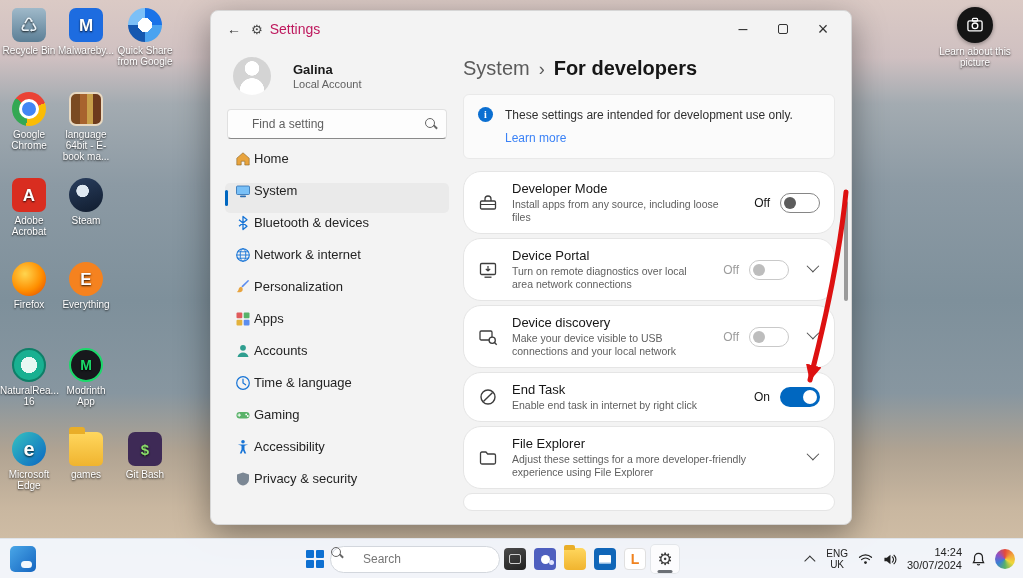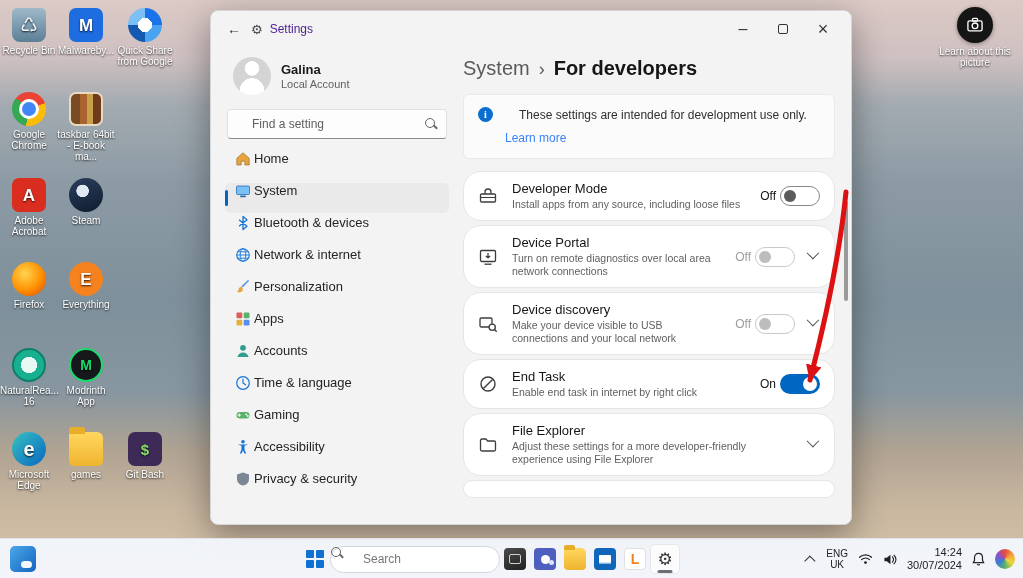--- a/index.html
+++ b/index.html
@@ -39,30 +39,30 @@
     display:flex; align-items:center; justify-content:center; box-shadow:0 1px 4px rgba(0,0,0,.4); }
 
   
   .settings-window { position:absolute; left:210px; top:10px; width:642px; height:515px; background:#f3f3f3;
     border-radius:8px; box-shadow:0 10px 34px rgba(0,0,0,.38); overflow:hidden; border:1px solid #d6d6d6; }
   .titlebar { height:36px; display:flex; align-items:center; padding:0 8px 0 16px; }
   .back-arrow { font-size:14px; color:#333; width:24px; cursor:pointer; }
   .back-arrow::after { content:"←"; }
   .gear-glyph { font-size:13px; color:#444; margin-right:7px; }
   .gear-glyph::after { content:"⚙"; }
-  .win-title { font-size:12px; color:#4c1d95; }
+  .win-title { font-size:14px; color:#be185d; }
   .win-controls { margin-left:auto; display:flex; }
   .win-btn { width:40px; height:30px; display:flex; align-items:center; justify-content:center; color:#333; font-size:14px; cursor:pointer; }
   .min-btn::after { content:"–"; font-size:16px; }
   .max-btn span { width:10px; height:10px; border:1px solid #333; border-radius:2px; display:block; }
   .close-btn::after { content:"×"; font-size:18px; }
 
   
   .sidebar { position:absolute; left:0; top:36px; bottom:0; width:252px; padding:4px 14px 0 14px; }
-  .profile { display:flex; align-items:center; gap:10px; padding:6px 8px 14px 8px; }
+  .profile { display:flex; align-items:center; gap:22px; padding:6px 8px 14px 8px; }
   .avatar { width:38px; height:38px; border-radius:50%; overflow:hidden; flex:0 0 auto;
     background:radial-gradient(circle at 50% 30%, #ffffff 0 7px, transparent 7.5px),
                radial-gradient(circle at 50% 88%, #ffffff 0 12px, transparent 12.5px), #d4d4d4; }
   .profile-name { font-size:13px; font-weight:bold; color:#1a1a1a; }
   .profile-sub { font-size:11px; color:#616161; margin-top:1px; }
   .find-box { position:relative; margin:0 2px 12px 2px; }
   .find-input { width:100%; height:30px; border:1px solid #e0e0e0; border-bottom:1px solid #8a8a8a; border-radius:4px;
     background:#fdfdfd; font-size:12px; padding:0 28px 0 24px; color:#333; font-family:inherit; }
   .find-input::placeholder { color:#616161; }
   .magnifier { position:absolute; right:10px; top:9px; width:12px; height:12px; }
@@ -79,29 +79,29 @@
   .content { position:absolute; left:252px; right:16px; top:36px; bottom:0; overflow:hidden; padding-top:10px; }
   .breadcrumb { display:flex; align-items:baseline; gap:9px; margin-bottom:14px; }
   .bc-root { font-size:20px; color:#5a5a5a; cursor:pointer; }
   .bc-sep { font-size:18px; color:#5a5a5a; }
   .bc-current { font-size:20px; font-weight:600; color:#161616; }
   .banner { background:#fbfbfb; border:1px solid #e9e9e9; border-radius:6px; padding:12px 14px; margin-bottom:12px; }
   .banner-row { display:flex; align-items:center; gap:12px; }
   .info-icon { width:15px; height:15px; border-radius:50%; background:#0b6fd1; color:#fff; font-size:10px; font-weight:bold;
     display:flex; align-items:center; justify-content:center; flex:0 0 auto; }
   .info-icon::after { content:"i"; font-family:"Liberation Serif",serif; }
-  .banner-text { font-size:12px; color:#2f2f2f;margin-left:14px; }
+  .banner-text { font-size:12px; color:#2f2f2f; }
   .banner-link { font-size:12px; color:#3b82f6; text-decoration:none; display:inline-block; margin:9px 0 0 27px; cursor:pointer; }
   .card { background:#fff; border:1px solid #e5e5e5; border-radius:18px; padding:9px 14px; margin-bottom:4px;
     display:flex; align-items:center; gap:14px; min-height:48px; }
   .card-icon { width:20px; height:20px; flex:0 0 auto; display:flex; }
   .card-text { flex:1 1 auto; min-width:0; }
   .card-title { font-size:13px; color:#161616; }
   .card-desc { font-size:10.5px; color:#5f5f5f; margin-top:2px; line-height:13px; }
-  .card-controls { display:flex; align-items:center; gap:4px; flex:0 0 auto; }
+  .card-controls { display:flex; align-items:center; gap:10px; flex:0 0 auto; }
   .state-label { font-size:12px; color:#161616; min-width:20px; text-align:right; }
   .card.disabled-ctl .state-label { color:#9d9d9d; }
   .toggle { width:40px; height:20px; border-radius:10px; position:relative; cursor:pointer; flex:0 0 auto; }
   .toggle.off { border:1px solid #868686; background:#fff; }
   .toggle.off::after { content:""; position:absolute; left:3px; top:3px; width:12px; height:12px; border-radius:50%; background:#5c5c5c; }
   .toggle.off.disabled { border-color:#c9c9c9; }
   .toggle.off.disabled::after { background:#bdbdbd; }
   .toggle.on { background:#0067c0; }
   .toggle.on::after { content:""; position:absolute; right:3px; top:3px; width:14px; height:14px; border-radius:50%; background:#fff; }
   .chevron-down { width:9px; height:9px; border-right:1.6px solid #4f4f4f; border-bottom:1.6px solid #4f4f4f;
@@ -151,21 +151,21 @@
 </style>
 </head>
 <body>
 
 <div id="screen">
 
   <div class="desktop-icon" style="left:0;top:8px"><div class="di-img ic-recycle"></div><span>Recycle Bin</span></div>
   <div class="desktop-icon" style="left:57px;top:8px"><div class="di-img ic-malware"></div><span>Malwareby...</span></div>
   <div class="desktop-icon" style="left:116px;top:8px"><div class="di-img ic-qshare"></div><span>Quick Share from Google</span></div>
   <div class="desktop-icon" style="left:0;top:92px"><div class="di-img ic-chrome"></div><span>Google Chrome</span></div>
-  <div class="desktop-icon" style="left:57px;top:92px"><div class="di-img ic-calibre"></div><span>taskbar 64bit - E-book ma...</span></div>
+  <div class="desktop-icon" style="left:57px;top:92px"><div class="di-img ic-calibre"></div><span>language 64bit - E-book ma...</span></div>
   <div class="desktop-icon" style="left:0;top:178px"><div class="di-img ic-acrobat"></div><span>Adobe Acrobat</span></div>
   <div class="desktop-icon" style="left:57px;top:178px"><div class="di-img ic-steam"></div><span>Steam</span></div>
   <div class="desktop-icon" style="left:0;top:262px"><div class="di-img ic-firefox"></div><span>Firefox</span></div>
   <div class="desktop-icon" style="left:57px;top:262px"><div class="di-img ic-everything"></div><span>Everything</span></div>
   <div class="desktop-icon" style="left:0;top:348px"><div class="di-img ic-natural"></div><span>NaturalRea... 16</span></div>
   <div class="desktop-icon" style="left:57px;top:348px"><div class="di-img ic-modrinth"></div><span>Modrinth App</span></div>
   <div class="desktop-icon" style="left:0;top:432px"><div class="di-img ic-edge"></div><span>Microsoft Edge</span></div>
   <div class="desktop-icon" style="left:57px;top:432px"><div class="di-img ic-folder"></div><span>games</span></div>
   <div class="desktop-icon" style="left:116px;top:432px"><div class="di-img ic-gitbash"></div><span>Git Bash</span></div>
 

